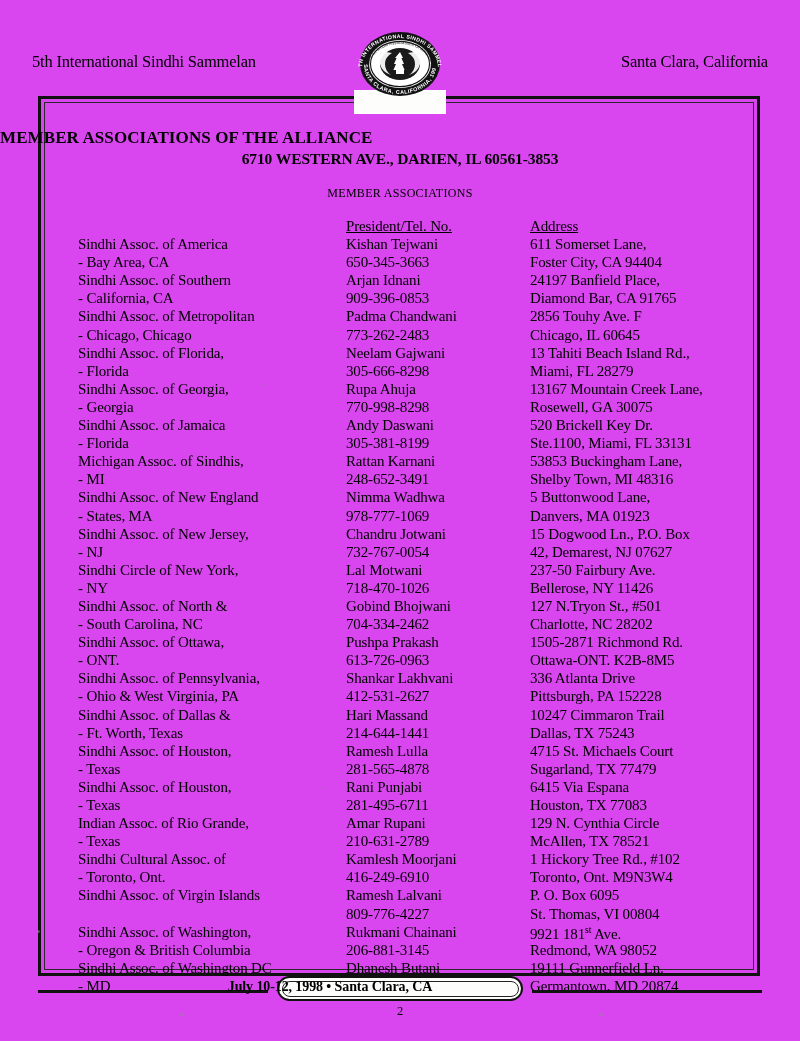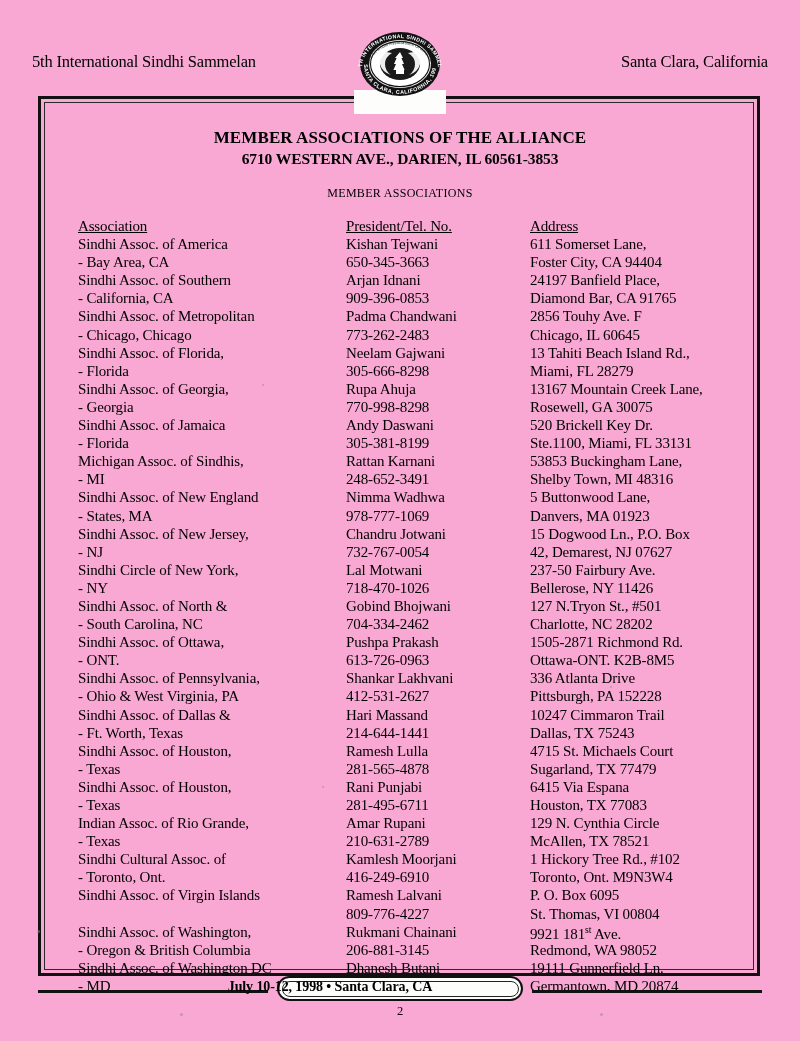--- a/index.html
+++ b/index.html
@@ -13,21 +13,21 @@
     position: relative;
     font-family: "Liberation Serif", "DejaVu Serif", serif;
     color: #000000;
     overflow: hidden;
   }
 
   
   .page {
     position: absolute;
     inset: 0;
-    background: #f9a8d4;
+    background: #d946ef;
   }
 
   
   .runhead {
     position: absolute;
     top: 52px;
     left: 32px;
     right: 32px;
     height: 24px;
   }
@@ -90,21 +90,21 @@
     background: #fdfdfc;
     z-index: 5;
   }
 
   
   .doc-title {
     position: absolute;
     top: 128px;
     left: 0;
     width: 800px;
-    text-align: center;
+    text-align: left;
     font-size: 17px;
     font-weight: bold;
     letter-spacing: 0.1px;
   }
   .doc-subtitle {
     position: absolute;
     top: 150px;
     left: 0;
     width: 800px;
     text-align: center;
@@ -266,21 +266,20 @@
       </text>
     </svg>
   </div>
 
   <div class="doc-title">MEMBER ASSOCIATIONS OF THE ALLIANCE</div>
   <div class="doc-subtitle">6710 WESTERN AVE., DARIEN, IL 60561-3853</div>
   <div class="section-title">MEMBER ASSOCIATIONS</div>
 
   <div class="table">
     <div class="thead">
-      <div class="c-assoc">Association</div>
       <div class="c-pres">President/Tel. No.</div>
       <div class="c-addr">Address</div>
     </div>
     <div id="rows-container">
         <div class="trow">
           <div class="c-assoc">Sindhi Assoc. of America</div>
           <div class="c-pres">Kishan Tejwani</div>
           <div class="c-addr">611 Somerset Lane,</div>
         </div>
         <div class="trow">

